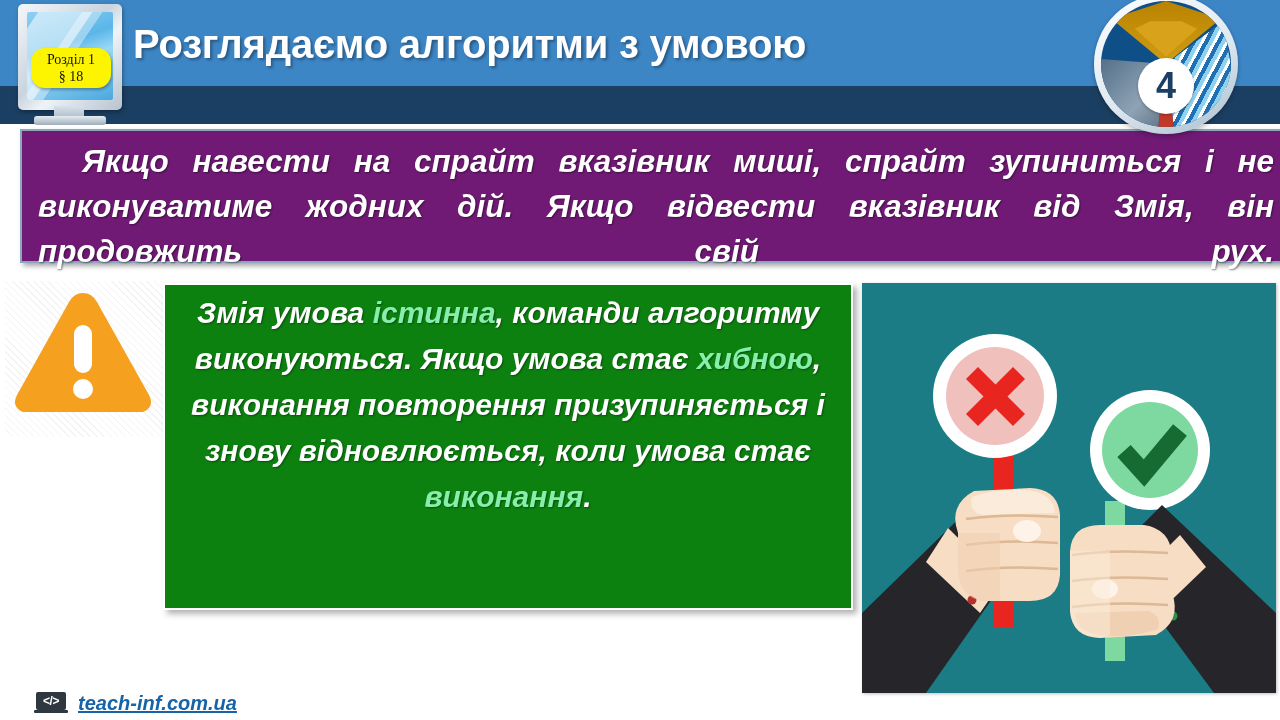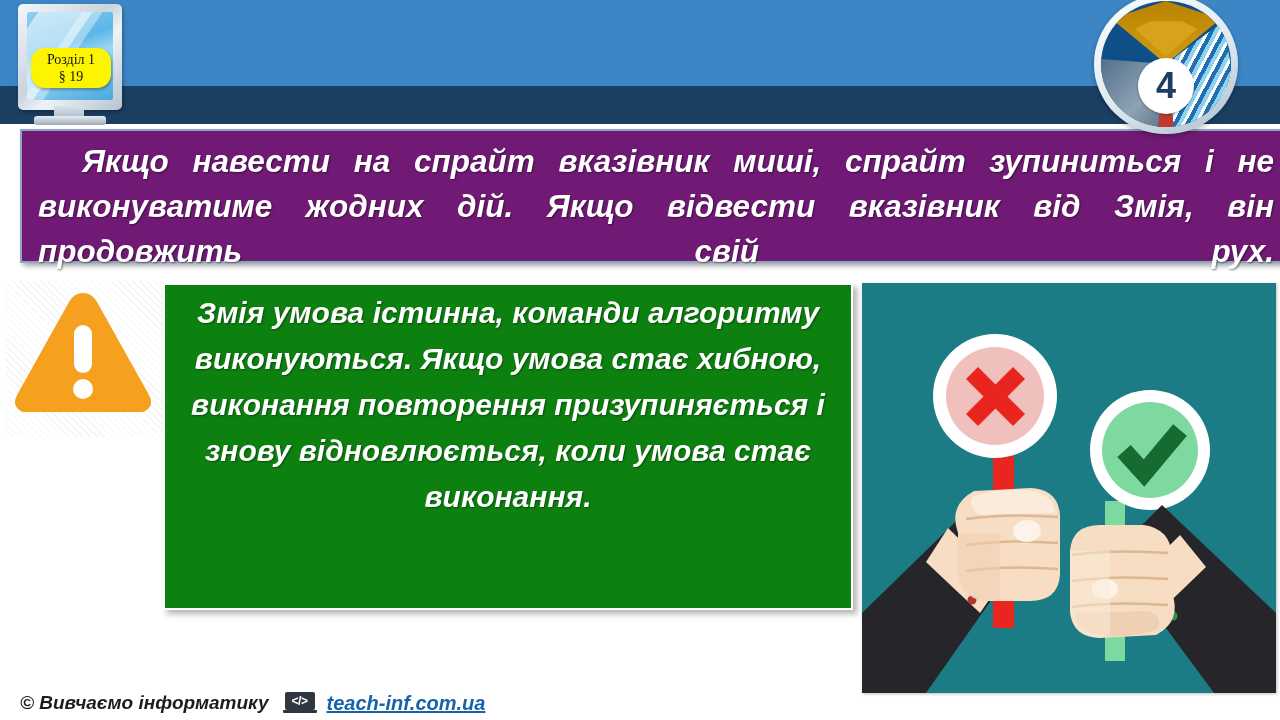--- a/index.html
+++ b/index.html
@@ -178,21 +178,21 @@
   #rule-text {
     position:absolute; left:12px; right:12px; top:5px;
     color:#ffffff;
     font-size:30px;
     font-weight:bold;
     font-style:italic;
     line-height:46px;
     text-align:center;
     text-shadow:1px 1px 2px rgba(0,0,0,.4);
   }
-  #rule-text .hl { color:#ffffff; }
+  #rule-text .hl { color:#86efac; }
 
   
   #illustration {
     position:absolute; left:862px; top:283px; width:414px; height:410px;
     background:#1b7c86;
     overflow:hidden;
     box-shadow:1px 1px 3px rgba(0,0,0,.25);
   }
   #illustration svg { display:block; }
 
@@ -240,30 +240,31 @@
   }
 </style>
 </head>
 <body>
 
 <div id="header">
   <div class="band-blue"></div>
   <div class="band-navy"></div>
   <div class="band-gap"></div>
 
+  <h1 id="page-title">Розглядаємо алгоритми з умовою</h1>
 
   <div id="monitor">
     <div class="mon-bezel">
       <div class="mon-screen"></div>
     </div>
     <div class="mon-neck"></div>
     <div class="mon-base"></div>
     <div id="chapter-badge">
       <span>Розділ 1</span>
-      <span>§ 19</span>
+      <span>§ 18</span>
     </div>
   </div>
 
   <div id="medallion">
     <div class="med-ring"></div>
     <div class="med-inner">
       <div class="med-q q-left"></div>
       <div class="med-q q-right"></div>
       <div class="med-q q-top"></div>
       <div class="med-q q-gold-detail"></div>
@@ -345,19 +346,18 @@
         <path d="M210 298 Q252 292 306 296"></path>
         <path d="M210 324 Q252 318 306 322"></path>
       </g>
       <ellipse cx="243" cy="306" rx="13" ry="10" fill="#fdf3e8"></ellipse>
       <path d="M208 268 L248 268 L248 352 L238 355 Q210 354 208 328 Z" fill="#fbebda" opacity=".5"></path>
     </g>
   </svg>
 </div>
 
 <div id="footer">
-  <span id="footer-credit">© Вивчаємо інформатику</span>
   <span id="code-icon">
     <span class="code-body">&lt;/&gt;</span>
     <span class="code-base"></span>
   </span>
   <a id="footer-link">teach-inf.com.ua</a>
 </div>
 
 </body></html>

